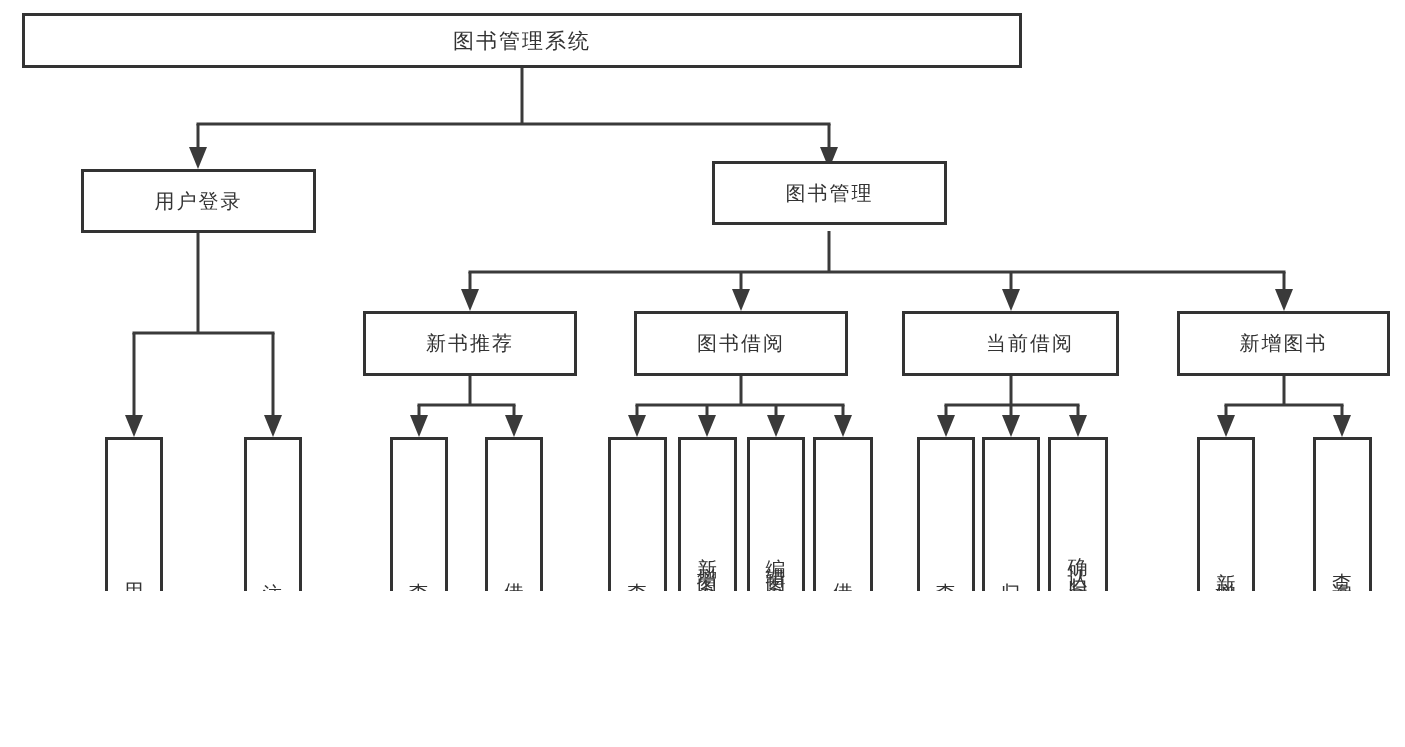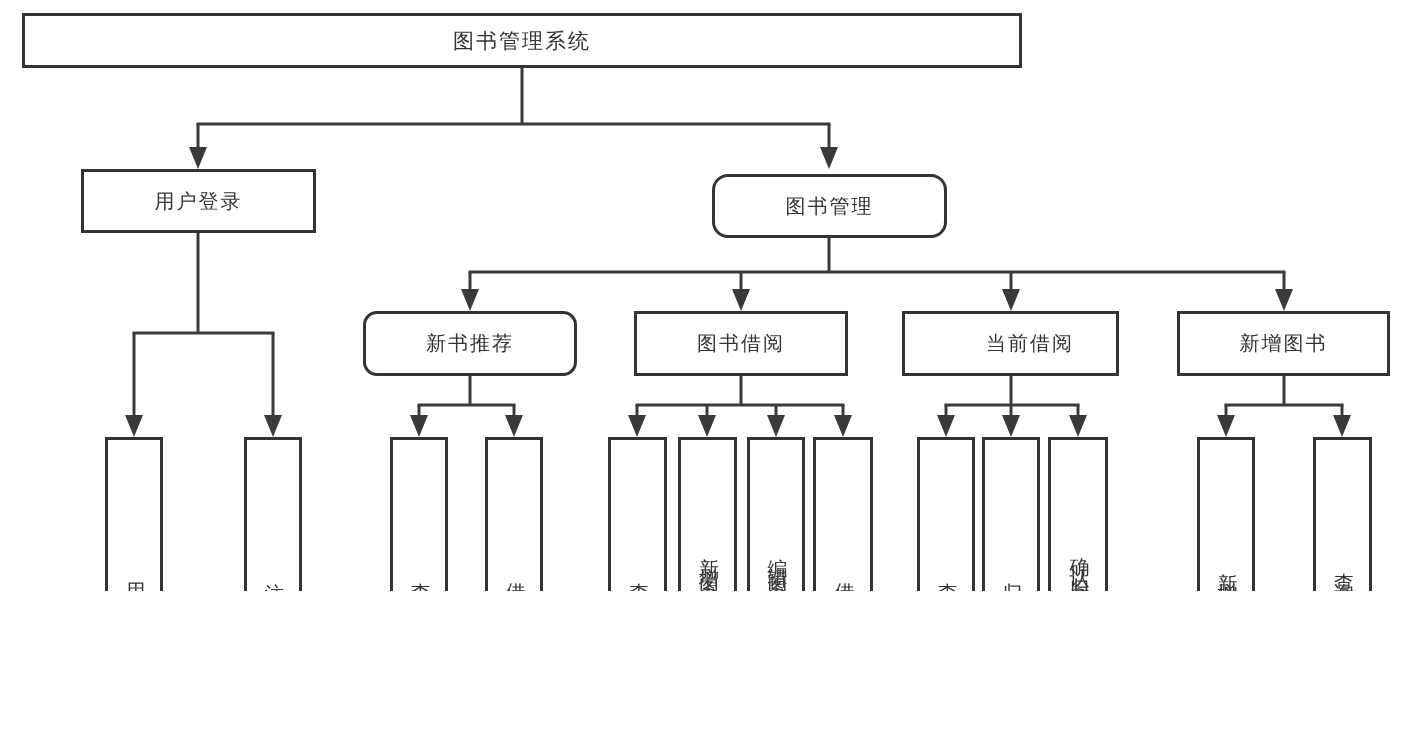--- a/index.html
+++ b/index.html
@@ -1,20 +1,20 @@
 <!DOCTYPE html>
 <html><head>
 <meta charset="utf-8">
 <style>
   html,body { margin:0; padding:0; background:#fff; }
   .canvas {
     position:relative;
     width:1405px; height:591px;
     background:#ffffff;
-    font-family:Liberation Mono, monospace;
+    font-family:Liberation Serif, serif;
     overflow:hidden;
   }
   svg.wires { position:absolute; left:0; top:0; z-index:1; }
   .box {
     position:absolute;
     box-sizing:border-box;
     border:3px solid #333333;
     background:#ffffff;
     display:flex;
     align-items:center;
@@ -118,25 +118,25 @@
     </g>
   </svg>
 
   <div class="box root" style="left:22px; top:13px; width:1000px; height:55px;">
     <span class="h-label">图书管理系统</span>
   </div>
 
   <div class="box" style="left:81px; top:169px; width:235px; height:64px;">
     <span class="h-label">用户登录</span>
   </div>
-  <div class="box" style="left:712px; top:174px; width:235px; height:64px;border-radius:16px;">
+  <div class="box" style="left:712px; top:161px; width:235px; height:64px;">
     <span class="h-label">图书管理</span>
   </div>
 
-  <div class="box" style="left:363px; top:311px; width:214px; height:65px;border-radius:14px;">
+  <div class="box" style="left:363px; top:311px; width:214px; height:65px;">
     <span class="h-label">新书推荐</span>
   </div>
   <div class="box" style="left:634px; top:311px; width:214px; height:65px;">
     <span class="h-label">图书借阅</span>
   </div>
   <div class="box" style="left:902px; top:311px; width:217px; height:65px;padding-left:39px;">
     <span class="h-label">当前借阅</span>
   </div>
   <div class="box" style="left:1177px; top:311px; width:213px; height:65px;">
     <span class="h-label">新增图书</span>

